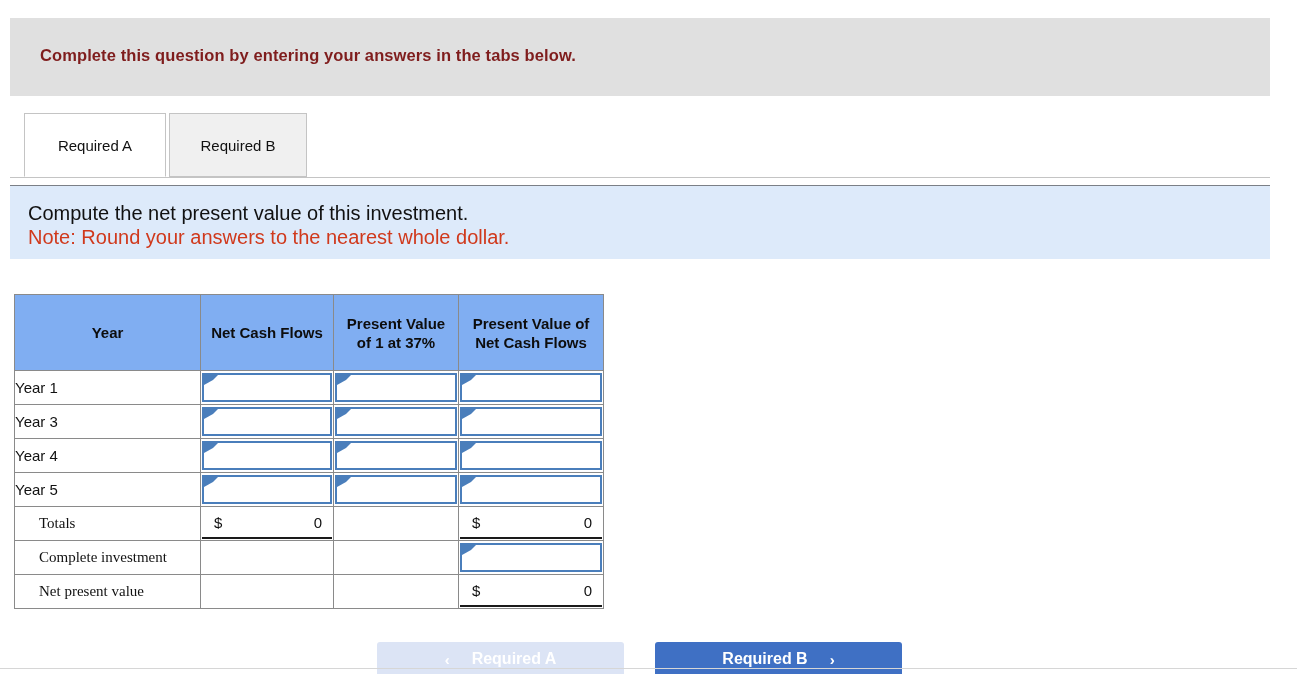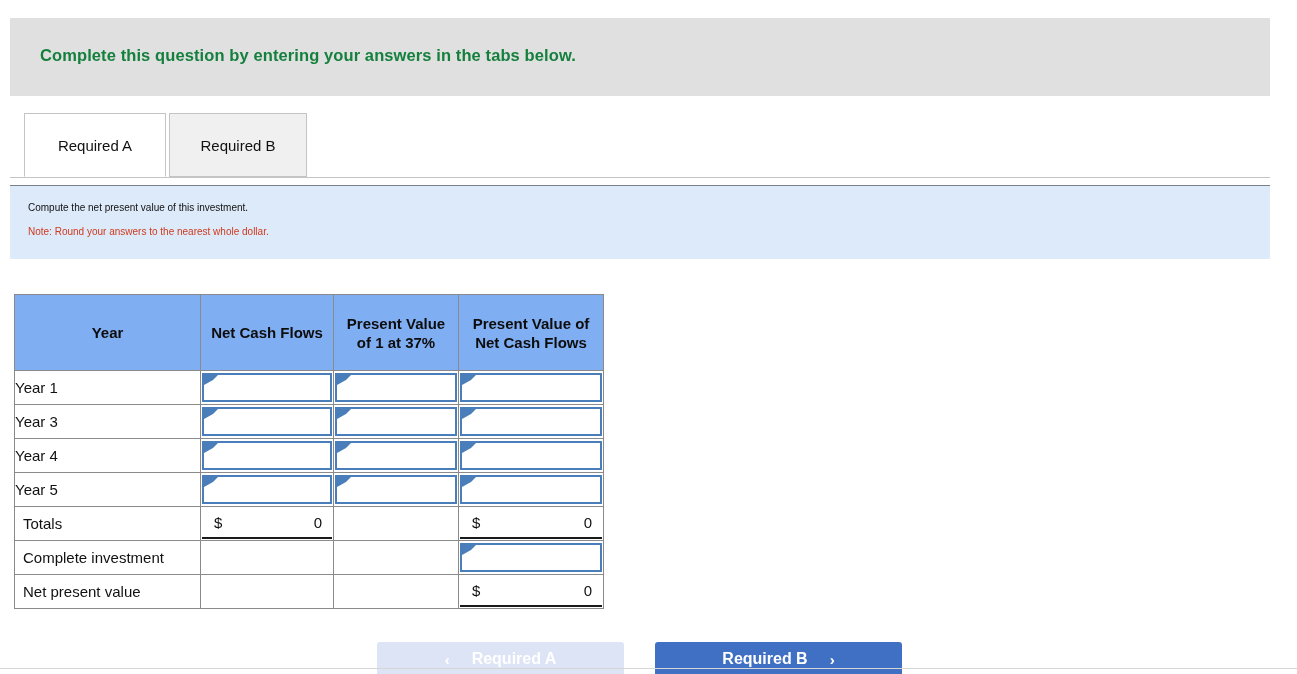--- a/index.html
+++ b/index.html
@@ -25,21 +25,21 @@
     height: 78px;
     background: #e0e0e0;
     box-sizing: border-box;
   }
   .banner-text {
     position: absolute;
     left: 30px;
     top: 28px;
     font-size: 16.5px;
     font-weight: bold;
-    color: #15803d;
+    color: #7f1d1d;
     letter-spacing: 0.1px;
     white-space: nowrap;
   }
 
   
   .tabstrip {
     position: absolute;
     left: 10px;
     top: 113px;
     width: 1260px;
@@ -86,21 +86,21 @@
     top: 185px;
     width: 1260px;
     height: 74px;
     background: #ddeafa;
     border-top: 1px solid #7b7f86;
     box-sizing: border-box;
   }
   .prompt-line {
     position: absolute;
     left: 18px;
-    font-size: 10px;
+    font-size: 20px;
     white-space: nowrap;
   }
   .prompt-line1 { top: 16px; color: #111111; }
   .prompt-line2 { top: 40px; color: #d0391c; }
 
   
   .sheet {
     position: absolute;
     left: 14px;
     top: 268px;
@@ -133,22 +133,23 @@
     padding: 0 4px;
   }
 
   .row-label {
     height: 34px;
     padding-right: 26px;
     vertical-align: middle;
   }
   .row-label.left {
     text-align: left;
-    padding-left: 8px;
+    padding-left: 24px;
     padding-right: 0;
+    font-family: Liberation Serif, serif;
   }
   .cell-plain {
     height: 34px;
     background: #ffffff;
   }
 
   
   .cell-input {
     height: 34px;
     position: relative;

